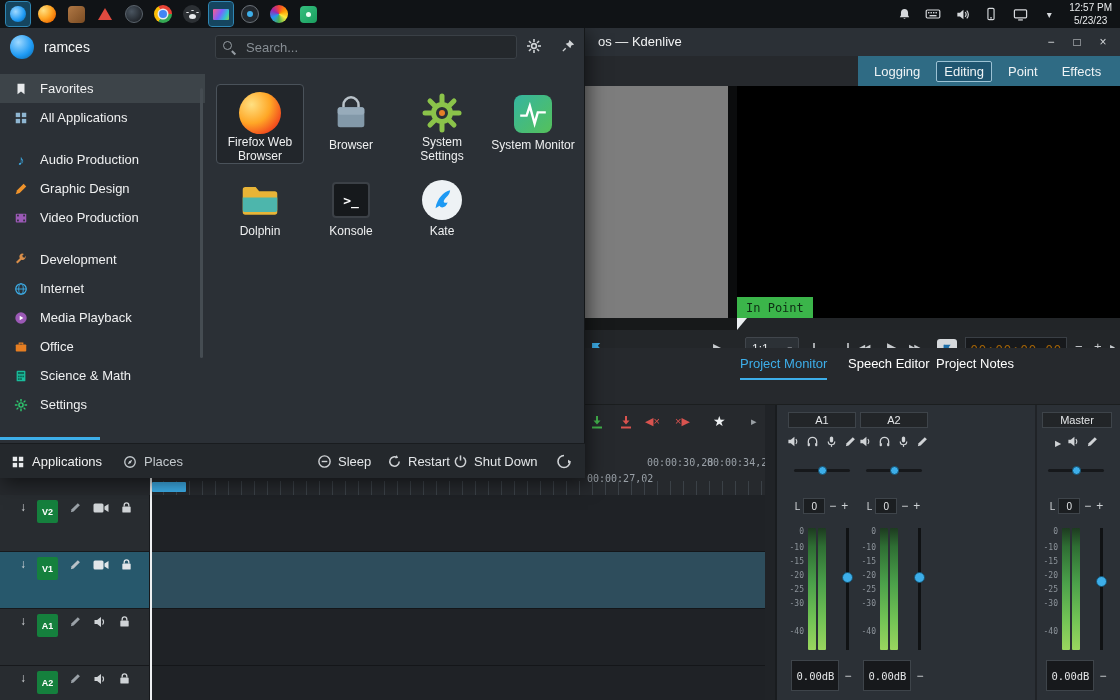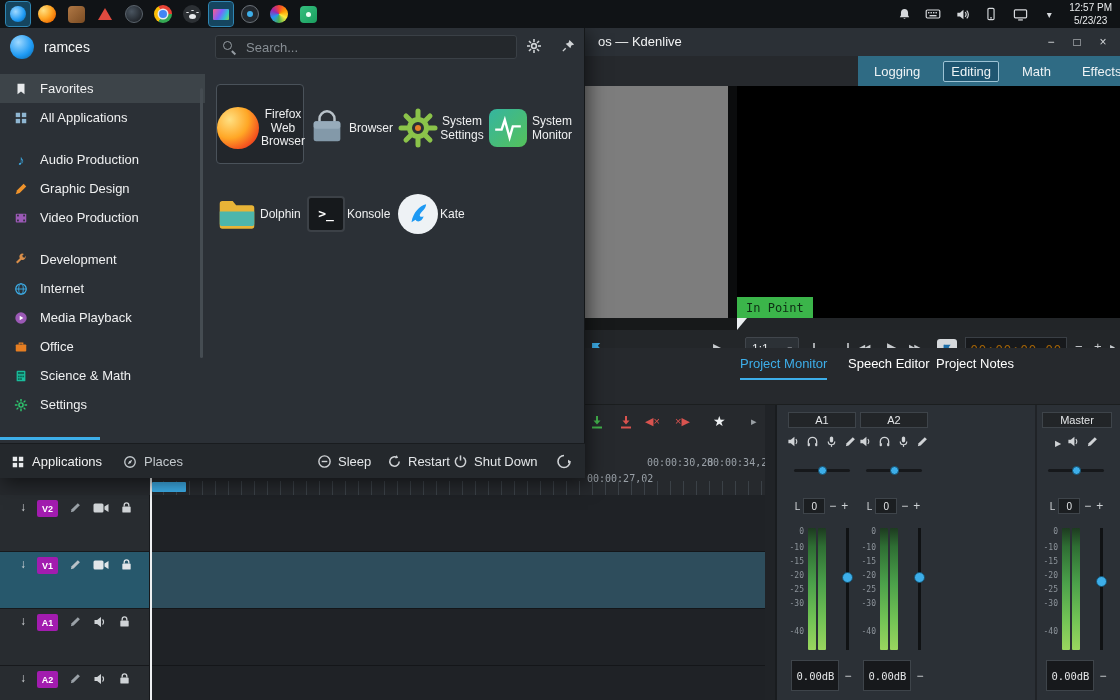--- a/index.html
+++ b/index.html
@@ -16,38 +16,38 @@
 .tb.activebox{background:#15455f;outline:1px solid #2f86b3}
 .circ{border-radius:50%;display:inline-block}
 .panel-right{display:flex;align-items:center;gap:11px;padding-right:2px}
 .trayic{display:flex;align-items:center;justify-content:center;width:18px;height:18px}
 .clock{font-size:10px;line-height:1.3;text-align:center;color:#e8eaec}
 
 
 .kd{left:0;top:28px;width:1120px;height:672px;background:#26292d;z-index:1}
 .kd-titlebar{left:0;top:0;width:1120px;height:28px;background:#2b3036}
 .winbtn{display:inline-block;width:26px;text-align:center;color:#d4d7da;font-size:12px;line-height:20px}
-.kd-band{left:858px;top:28px;width:262px;height:30px;background:#2f6b84;display:flex;align-items:center;gap:15px;padding:0 8px}
+.kd-band{left:858px;top:28px;width:262px;height:30px;background:#2f6b84;display:flex;align-items:center;gap:8px;padding:0 8px}
 .ws-tab{font-size:13px;color:#eef3f5;padding:3px 8px;white-space:nowrap}
 .ws-tab.active{background:#1f5671;border:1px solid #9cc2d4;border-radius:2px;padding:2px 7px}
 .ptab{position:absolute;top:8px;font-size:13px;color:#ffffff;padding-bottom:7px}
 .ptab.active{color:#3daee9;border-bottom:2px solid #3daee9}
 .zoombox{display:flex;align-items:center;justify-content:space-between;width:54px;height:24px;background:#2c3136;border:1px solid #41464c;border-radius:2px;padding:0 6px;color:#e3e5e7;font-size:12px}
 .tcbox{width:102px;height:24px;background:#17191c;border:1px solid #3a3f45;color:#a16207;font-size:13px;display:flex;align-items:center;justify-content:center;letter-spacing:.5px}
 .mglyph{color:#c8cbce}
 .in-point{background:#3bb54a;color:#0e2d14;font-size:12px;padding:2px 9px;font-family:"DejaVu Sans Mono",monospace}
 .rtime{font-size:10px;color:#99a0a7}
 
 
 .track{left:0;width:765px}
 .thead{position:absolute;left:0;top:0;width:150px;height:100%;background:#282c30;border-right:1px solid #17191c;border-bottom:1px solid #17191c;display:flex;align-items:flex-start;gap:11px;padding:5px 0 0 20px}
 .tbody{position:absolute;left:150px;top:0;width:615px;height:100%;background:#1f2226;border-bottom:1px solid #141619}
 .track.active .thead{background:#27586c}
 .track.active .tbody{background:#2e4d5c}
-.tlabel{min-width:21px;height:17px;background:#a21caf;border-radius:2px;color:#fff;font-size:9px;font-weight:bold;display:flex;align-items:center;justify-content:center;padding:0 2px}
+.tlabel{min-width:21px;height:23px;background:#15803d;border-radius:2px;color:#fff;font-size:9px;font-weight:bold;display:flex;align-items:center;justify-content:center;padding:0 2px}
 .tarrow{color:#d6d9dc;font-size:12px;font-weight:bold;line-height:14px}
 .ticon{display:flex;align-items:center;height:15px}
 
 
 .mixer{left:775px;top:377px;width:345px;height:295px;background:#2b3036;border-left:2px solid #191c1f}
 .strip{position:absolute;top:0;height:295px;width:68px}
 .chname{position:absolute;left:0;top:7px;width:100%;height:16px;background:#222528;border:1px solid #3e444a;font-size:11px;color:#e3e5e7;display:flex;align-items:center;justify-content:center}
 .chicons{position:absolute;left:0;top:30px;width:100%;display:flex;justify-content:center;align-items:center;gap:6px;height:16px}
 .pans{position:absolute;left:6px;top:64px;width:56px;height:3px;background:#16181b;border-radius:2px}
 .pans .knob{position:absolute;left:24px;top:-3px;width:9px;height:9px;border-radius:50%;background:#3daee9;border:1px solid #14506e}
@@ -67,21 +67,21 @@
 .uname{font-size:14px;color:#f4f5f6}
 .search-input{position:absolute;left:215px;top:7px;width:302px;height:24px;background:#24282c;border:1px solid #3a4046;border-radius:3px;color:#eff0f1;font-size:13px;padding-left:30px;outline:none;font-family:"Liberation Sans",sans-serif}
 .search-input::placeholder{color:#878e94}
 .mag{position:absolute;left:223px;top:13px;width:9px;height:9px;border:1.5px solid #969da3;border-radius:50%}
 .mag::after{content:"";position:absolute;left:8px;top:8px;width:5px;height:1.5px;background:#969da3;transform:rotate(45deg);transform-origin:left center}
 .sblist{position:absolute;left:0;top:46px;width:205px}
 .sbitem{height:29px;display:flex;align-items:center;gap:10px;padding-left:12px;font-size:13px;color:#eff0f1}
 .sbitem.active{background:#3d4449}
 .sbgap{height:13px}
 .sbicon{width:18px;height:18px;display:flex;align-items:center;justify-content:center}
-.tile{width:88px;height:80px;border-radius:4px;display:flex;flex-direction:row;align-items:center;padding-top:7px}
+.tile{width:88px;height:80px;border-radius:4px;display:flex;flex-direction:column;align-items:center;padding-top:7px}
 .tile.active{background:#22262b;border:1px solid #4a525a}
 .tile-icon{height:46px;display:flex;align-items:center;justify-content:center}
 .tile-label{font-size:12px;line-height:1.15;text-align:center;color:#eff0f1;padding:2px 2px 0}
 .lfooter{position:absolute;left:0;top:415px;width:585px;height:35px;background:#24282c;border-top:1px solid #191c1f}
 .fitem{position:absolute;top:0;height:35px;display:flex;align-items:center;gap:6px;font-size:13px;color:#e3e6e8}
 .ficon{display:flex;align-items:center;justify-content:center;width:16px;height:16px}
 .konsole-ic{width:38px;height:36px;background:#16191c;border:2px solid #3c4147;border-radius:4px;color:#fff;font-weight:bold;font-size:13px;display:flex;align-items:center;justify-content:center}
 .kate-ic{width:40px;height:40px;background:#eef2f5;border-radius:50%;display:flex;align-items:center;justify-content:center}
 .sm-ic{width:38px;height:38px;border-radius:8px;background:linear-gradient(135deg,#35b5a0,#55c15a);display:flex;align-items:center;justify-content:center}
 .ff-big{width:42px;height:42px;border-radius:50%;background:radial-gradient(circle at 30% 30%,#ffe082,#ffa726 45%,#f4511e 75%,#c62828)}
@@ -96,21 +96,21 @@
     <div class="kd-titlebar abs">
       <div class="abs" style="left:598px;top:6px;font-size:13px;color:#f2f3f4">os — Kdenlive</div>
       <div class="abs" style="right:4px;top:4px">
         <span class="winbtn">−</span><span class="winbtn">□</span><span class="winbtn">×</span>
       </div>
     </div>
 
     <div class="kd-band abs">
       <span class="ws-tab">Logging</span>
       <span class="ws-tab active">Editing</span>
-      <span class="ws-tab">Math</span>
+      <span class="ws-tab">Point</span>
       <span class="ws-tab">Effects</span>
       <span class="ws-tab">Color</span>
     </div>
 
     <div class="abs" style="left:585px;top:58px;width:143px;height:232px;background:#7d7d7d"></div>
     <div class="abs" style="left:585px;top:290px;width:152px;height:12px;background:#17191a"></div>
     <div class="abs" style="left:728px;top:58px;width:9px;height:232px;background:#0b0c0d"></div>
     <div class="abs" style="left:737px;top:58px;width:383px;height:232px;background:#000"></div>
     <div class="abs in-point" style="left:737px;top:269px;height:21px;display:flex;align-items:center">In Point</div>
     <div class="abs" style="left:737px;top:290px;width:383px;height:12px;background:#222528">

